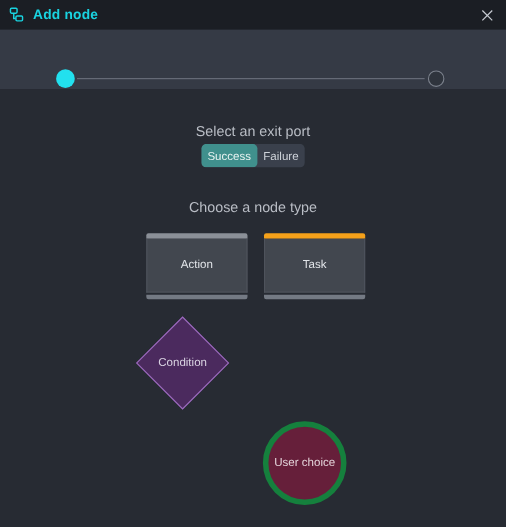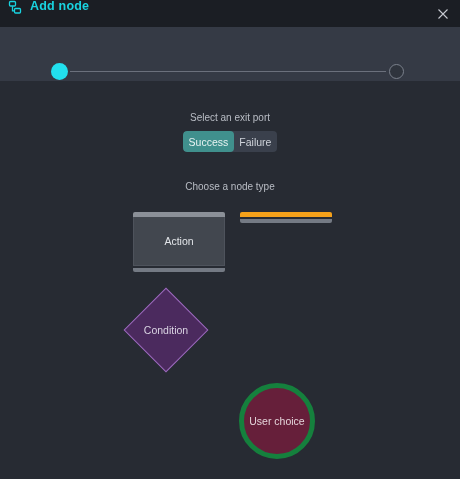--- a/index.html
+++ b/index.html
@@ -21,21 +21,21 @@
   }
 
   
   .header {
     position: absolute;
     left: 0; top: 0;
     width: 460px;
     height: 27px;
     background: #1b1e24;
     display: flex;
-    align-items: flex-start;
+    align-items: center;
   }
   .header-icon {
     margin-left: 8px;
     width: 16px;
     height: 16px;
     display: block;
     flex: 0 0 auto;
   }
   .header-title {
     margin-left: 6px;
@@ -118,21 +118,21 @@
     left: 0; top: 81px;
     width: 460px;
     height: 398px;
     background: #272b33;
   }
   .section-caption {
     position: absolute;
     width: 460px;
     text-align: center;
     color: #b9bdc5;
-    font-size: 10px;
+    font-size: 13px;
   }
   .caption-exit { top: 31px; }
   .caption-nodetype { top: 100px; }
 
   
   .toggle {
     position: absolute;
     left: 183px;
     top: 50px;
     width: 94px;
@@ -285,20 +285,21 @@
     <div class="shapes">
 
       <div class="card card-action">
         <div class="card-bar" style="background:#8b9098"></div>
         <div class="card-body">Action</div>
         <div class="card-shadow"></div>
       </div>
 
       <div class="card card-task">
         <div class="card-bar" style="background:#f5a11a"></div>
+        <div class="card-body">Task</div>
         <div class="card-shadow"></div>
       </div>
 
       <div class="diamond-wrap">
         <div class="diamond-shape"></div>
         <div class="diamond-label">Condition</div>
       </div>
 
       <div class="circle">
         <span>User choice</span>

